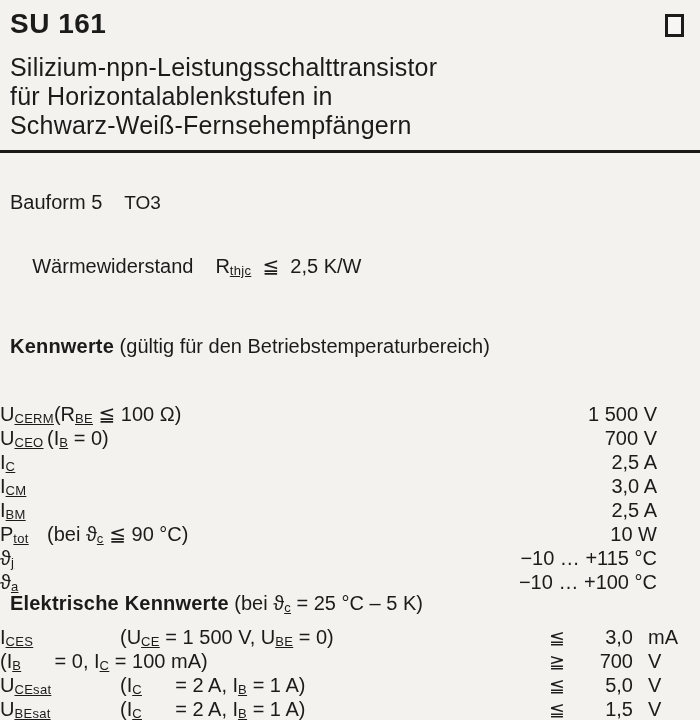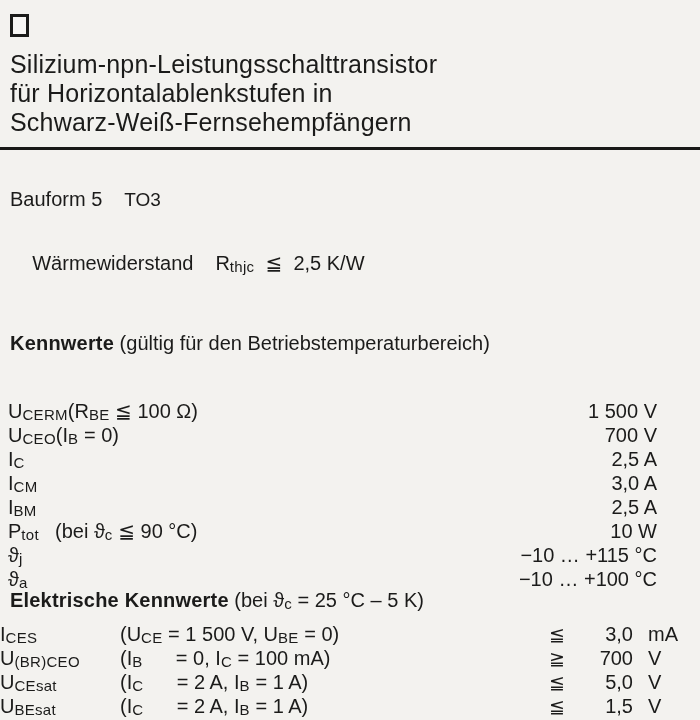--- a/index.html
+++ b/index.html
@@ -79,21 +79,21 @@
     line-height: 25px;
   }
   .section-heading .hd { font-weight: 700; letter-spacing: 0.2px; }
   .section-heading .note { font-weight: 400; white-space: pre; }
   
   .gz-table { margin-top: 8px; }
   .gz-row {
     display: flex;
     align-items: baseline;
     height: 24px;
-    padding-left: 8px;
+    padding-left: 0;
     font-size: 20px;
     line-height: 24px;
   }
   .gz-label { min-width: 47px; white-space: pre; }
   .gz-cond  { flex: 1; white-space: pre; }
   .gz-value { white-space: pre; text-align: right; padding-right: 43px; margin-top: 35px; }
   
   .ek-table { margin-top: 9px; }
   .ek-row {
     display: flex;
@@ -101,32 +101,34 @@
     height: 24px;
     font-size: 20px;
     line-height: 24px;
   }
   .ek-label { width: 120px; white-space: pre; }
   .ek-cond  { flex: 1; white-space: pre; }
   .ek-rel   { width: 26px; font-size: 19px; }
   .ek-num   { width: 58px; text-align: right; white-space: pre; }
   .ek-unit  { width: 67px; box-sizing: border-box; padding-left: 15px; white-space: pre; }
   sub {
-    font-size: 15px;
+    font-size: 13px;
     line-height: 0;
     vertical-align: -2px;
     letter-spacing: 0.3px;
+    text-decoration: underline;
   }
 </style>
 </head>
 <body>
 
 <div class="page">
 
   <div class="header-row">
+    <h1 class="part-number">SU 161</h1>
     <div class="corner-box"></div>
   </div>
 
   <div class="description">
     <div>Silizium-npn-Leistungsschalttransistor</div>
     <div>für Horizontalablenkstufen in</div>
     <div>Schwarz-Weiß-Fernsehempfängern</div>
   </div>
 
   <div class="rule"></div>
@@ -192,21 +194,20 @@
 
   <div class="ek-table">
       <div class="ek-row">
         <span class="ek-label">I<sub>CES</sub></span>
         <span class="ek-cond">(U<sub>CE</sub> = 1 500 V, U<sub>BE</sub> = 0)</span>
         <span class="ek-rel">≦</span>
         <span class="ek-num">3,0</span>
         <span class="ek-unit">mA</span>
       </div>
       <div class="ek-row">
-        <span class="ek-label">U<sub>(BR)CEO</sub></span>
         <span class="ek-cond">(I<sub>B</sub>      = 0, I<sub>C</sub> = 100 mA)</span>
         <span class="ek-rel">≧</span>
         <span class="ek-num">700</span>
         <span class="ek-unit">V</span>
       </div>
       <div class="ek-row">
         <span class="ek-label">U<sub>CEsat</sub></span>
         <span class="ek-cond">(I<sub>C</sub>      = 2 A, I<sub>B</sub> = 1 A)</span>
         <span class="ek-rel">≦</span>
         <span class="ek-num">5,0</span>

